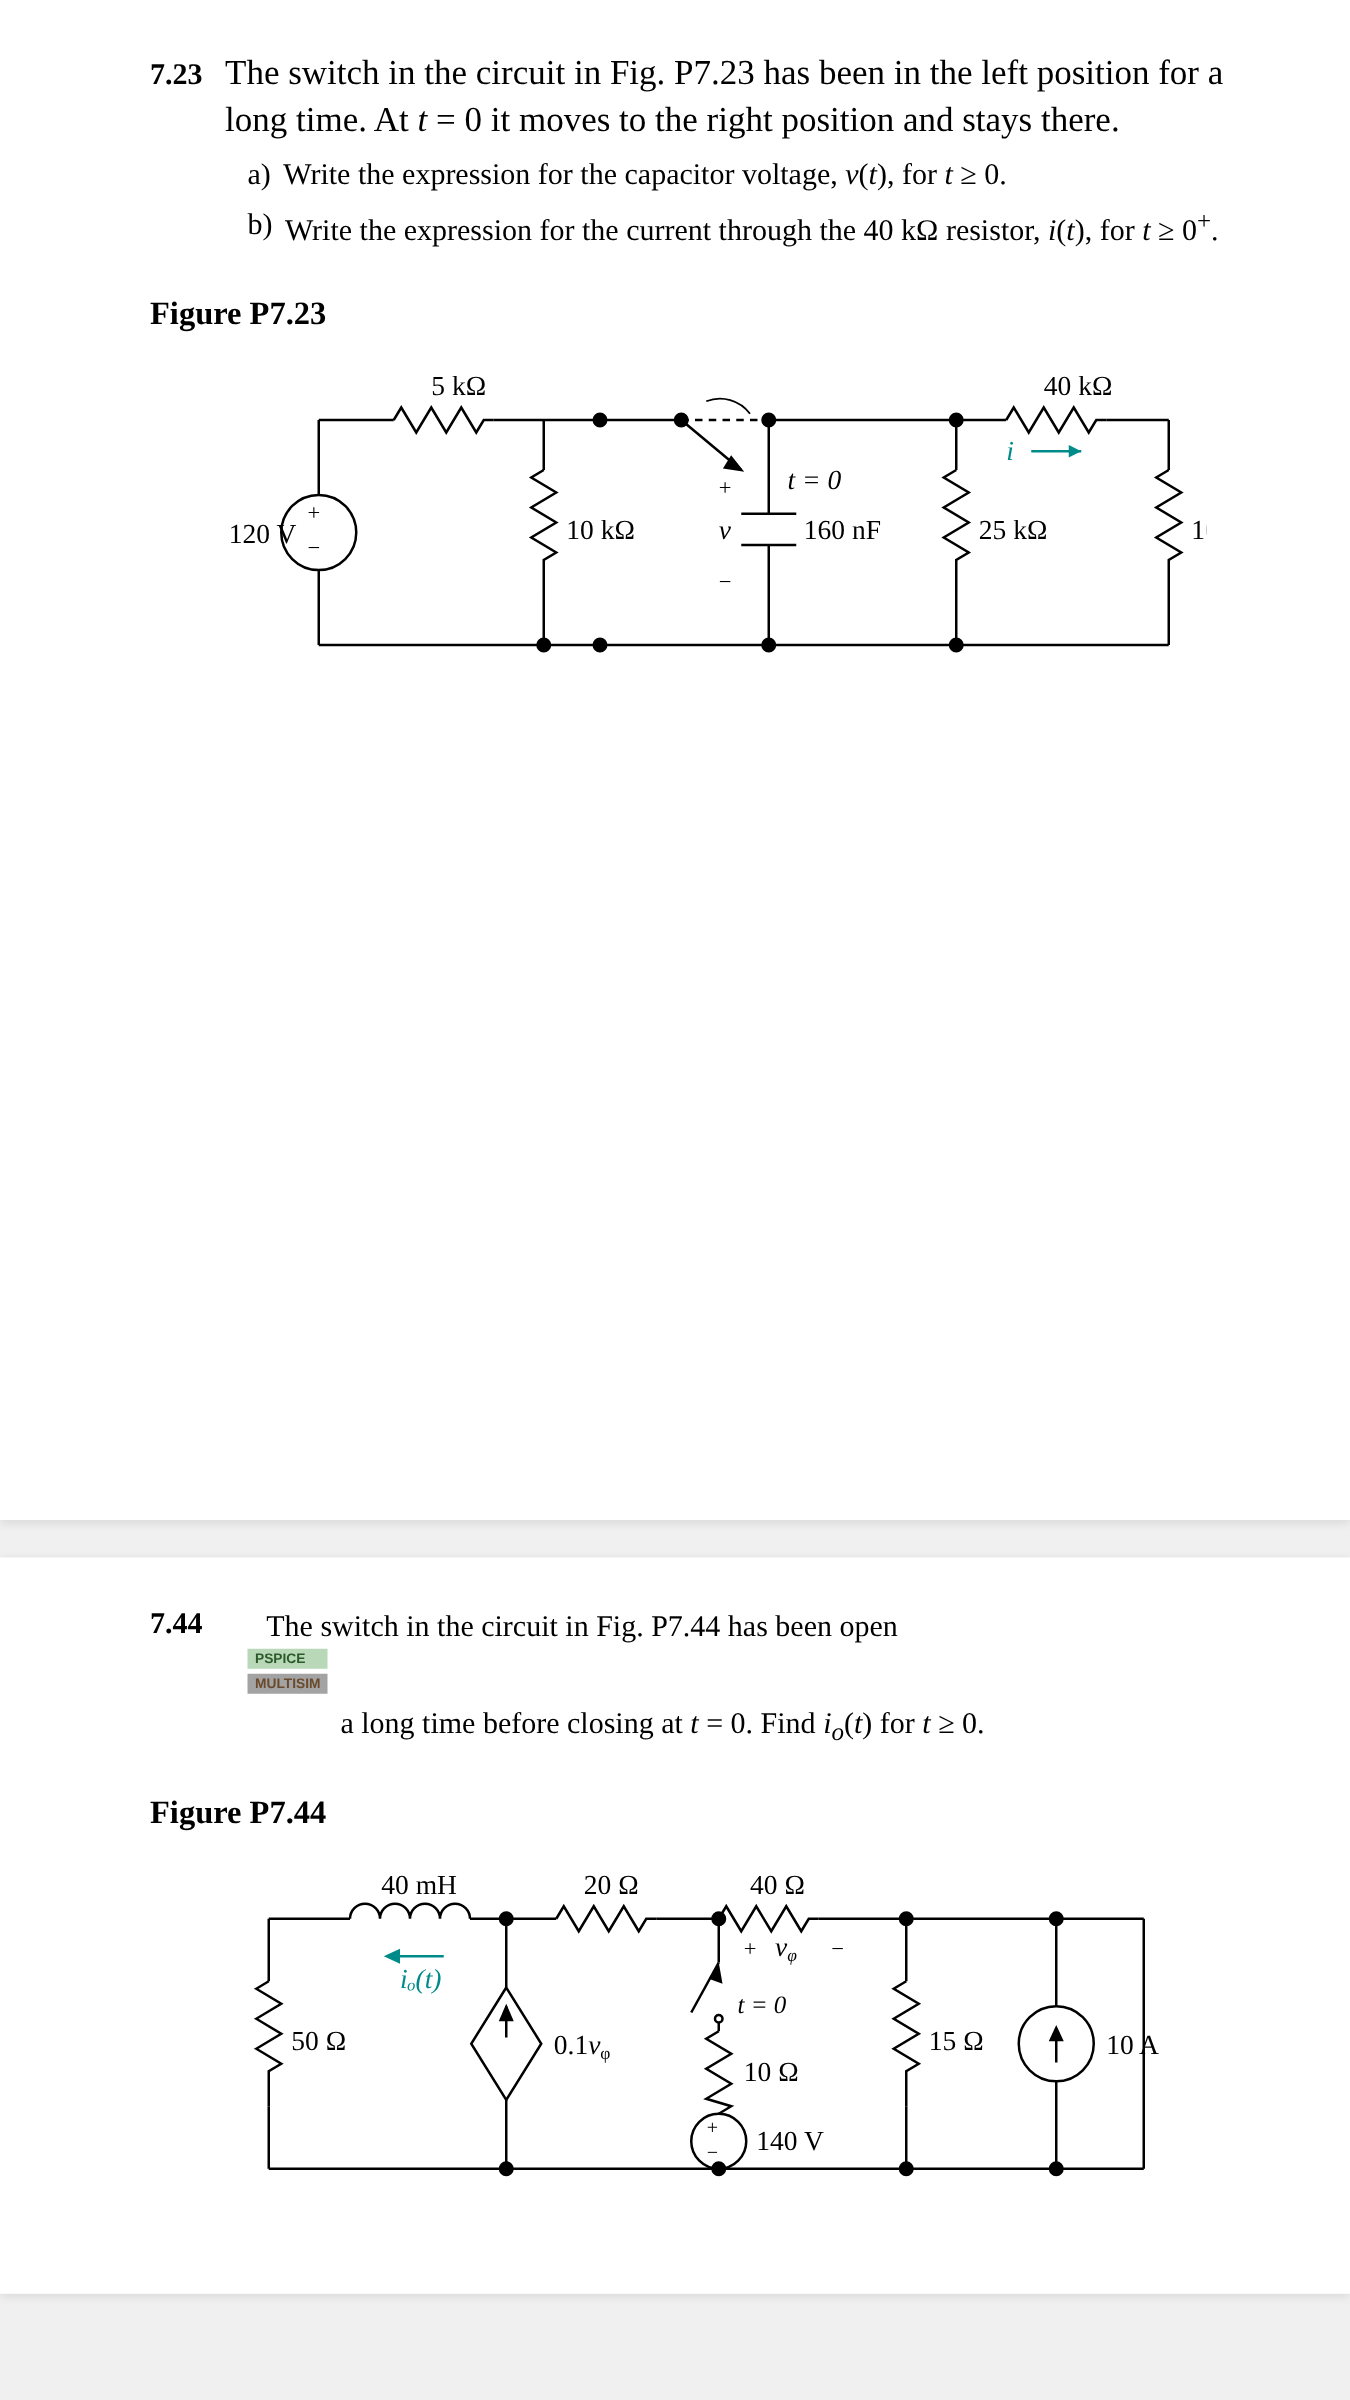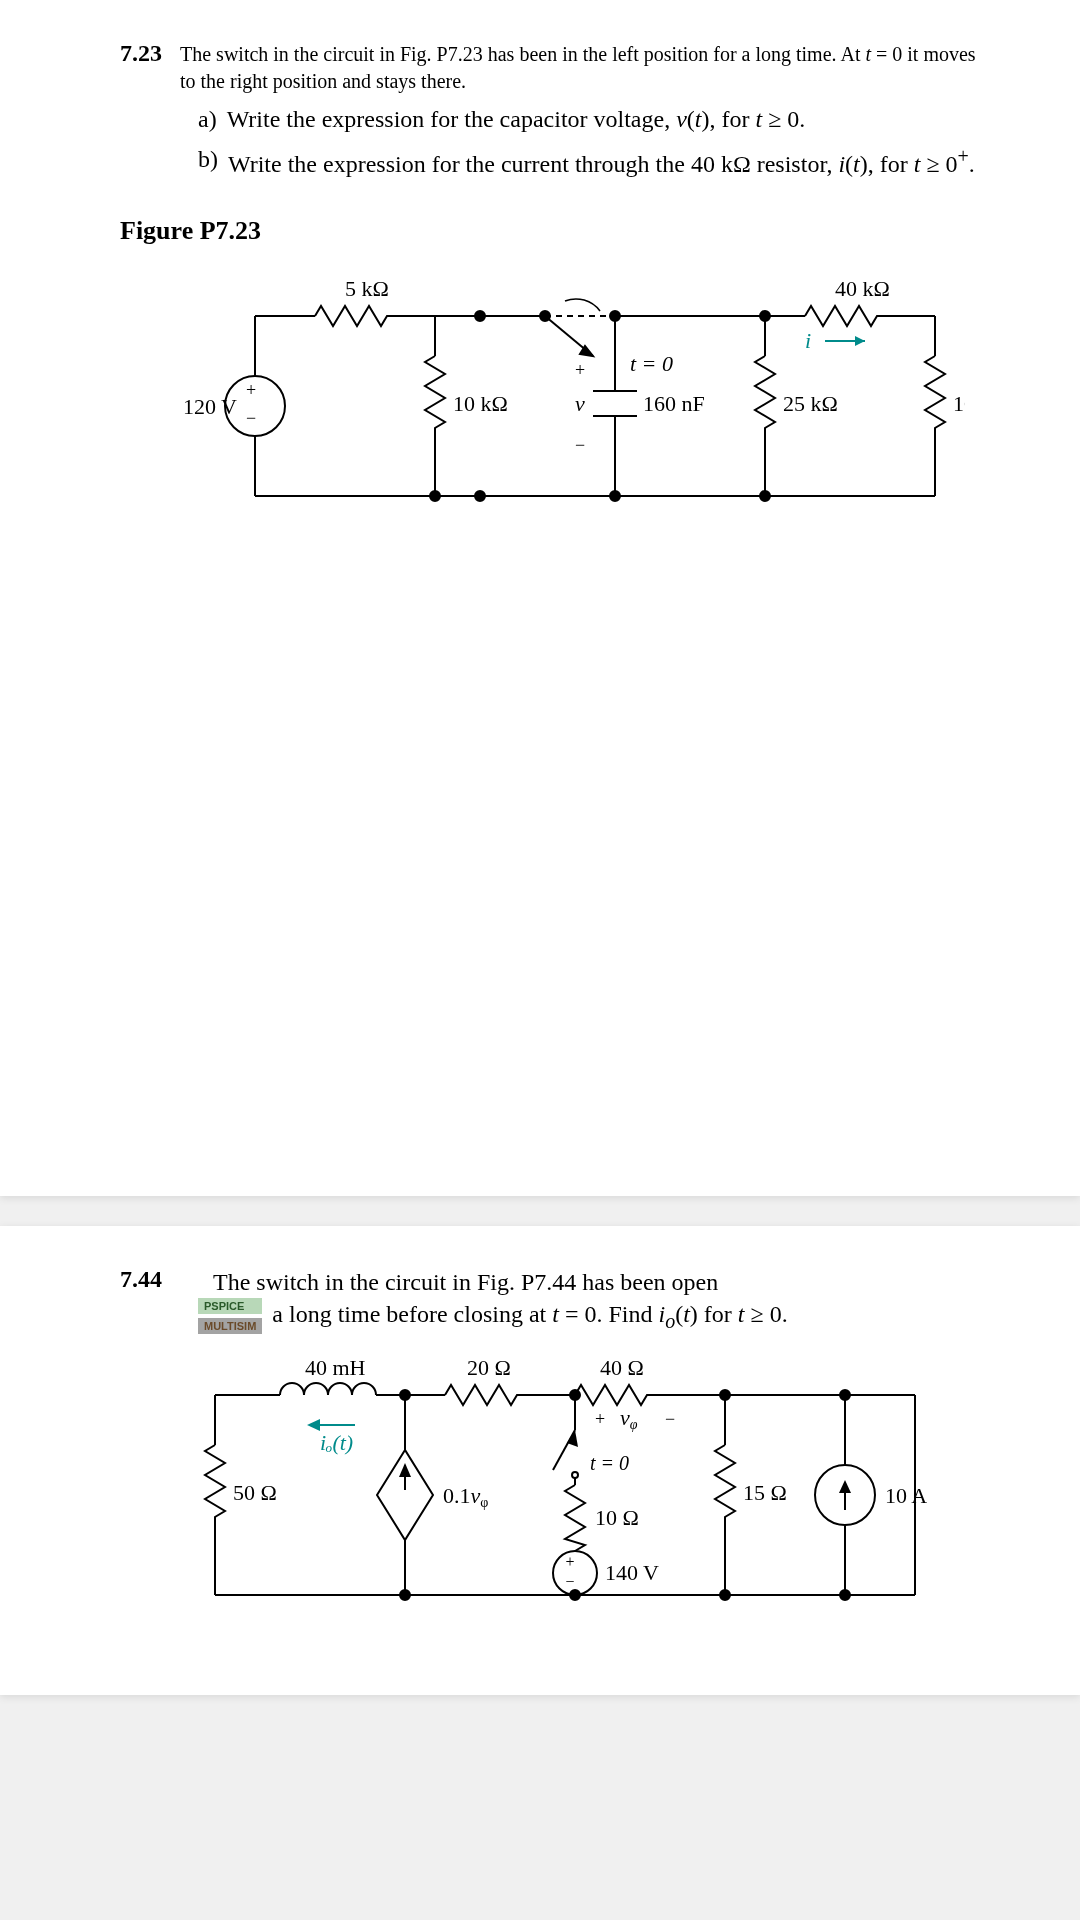--- a/index.html
+++ b/index.html
@@ -20,21 +20,21 @@
       align-items: baseline;
       margin-bottom: 4px;
     }
     .problem-num {
       font-weight: bold;
       font-size: 24px;
       margin-right: 18px;
       flex-shrink: 0;
     }
     .problem-text {
-      font-size: 20px;
+      font-size: 28px;
       line-height: 1.35;
     }
     .sub-part {
       display: flex;
       margin-left: 78px;
       margin-top: 8px;
       font-size: 24px;
       line-height: 1.35;
     }
     .sub-letter {
@@ -86,20 +86,21 @@
       line-height: 1.35;
     }
     .prob744-row2 {
       display: flex;
       align-items: flex-start;
     }
     .prob744-text2 {
       font-size: 24px;
       line-height: 1.35;
       text-align: justify;
+      margin-top: 44px;
     }
     .italic { font-style: italic; }
     .teal { fill: #008b8b; }
   </style>
 </head>
 <body>
 
 <div class="page">
   <div class="problem-header">
     <div class="problem-num">7.23</div>
@@ -204,20 +205,21 @@
     </div>
   </div>
   <div class="prob744-row2">
     <div class="badge-row" style="margin-left:78px;">
       <span class="badge badge-pspice">PSPICE</span>
       <span class="badge badge-multisim">MULTISIM</span>
     </div>
     <div class="prob744-text2">a long time before closing at <span class="italic">t</span> = 0. Find <span class="italic">i<sub>o</sub></span>(<span class="italic">t</span>) for <span class="italic">t</span> ≥ 0.</div>
   </div>
 
+  <div class="figure-label">Figure P7.44</div>
 
   <svg class="circuit-svg" width="820" height="300" viewBox="0 0 820 300">
     <g stroke="black" stroke-width="2" fill="none">
 
       <line x1="70" y1="60" x2="135" y2="60"></line>
 
       <path d="M135 60 A12 12 0 0 1 159 60 A12 12 0 0 1 183 60 A12 12 0 0 1 207 60 A12 12 0 0 1 231 60"></path>
       <line x1="231" y1="60" x2="300" y2="60"></line>
 
       <path d="M300 60 L306 50 L318 70 L330 50 L342 70 L354 50 L366 70 L372 60 L380 60"></path>

